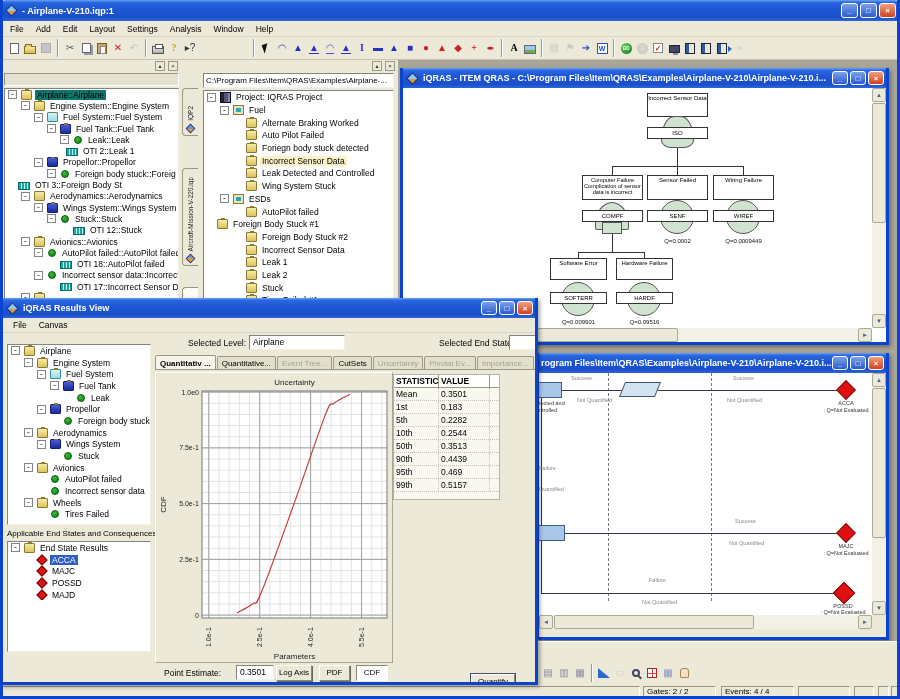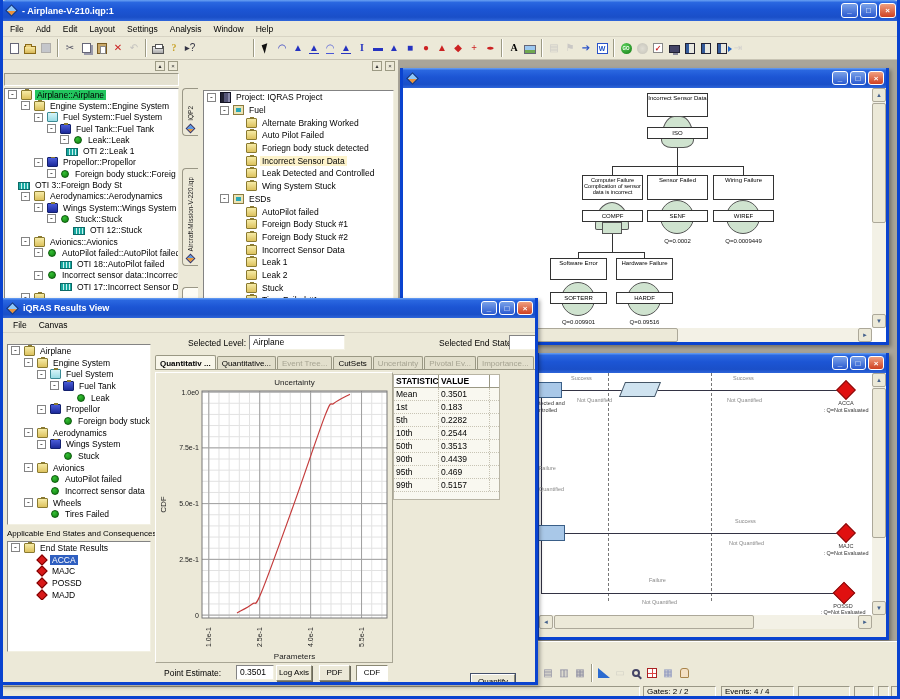--- a/index.html
+++ b/index.html
@@ -102,21 +102,21 @@
   .ti-cyan{background:linear-gradient(#d6f4f8,#9adce4);border:1px solid #3a8a94;border-radius:1px;}
   .ti-blue{background:linear-gradient(#4a5cd8,#1c2a9a);border:1px solid #13206e;border-radius:1px;}
   .ti-event{width:8px;height:8px;border-radius:50%;background:radial-gradient(circle at 35% 30%,#35c035,#0e7a0e);border:1px solid #0a5a0a;margin:0 4px 0 2px;}
   .ti-oti{width:12px;height:8px;background:repeating-linear-gradient(90deg,#18a8a0 0 2px,#c8f2ee 2px 3px);border:1px solid #0c6a66;margin-top:1px;}
   .ti-project{background:linear-gradient(90deg,#223 0 3px,#557 3px 7px,#88a 7px 11px);border:1px solid #112;height:11px;}
   .ti-cat{background:#ece4b4;border:1px solid #8a7a40;}
   .ti-cat::after{content:"";position:absolute;left:2px;right:2px;top:2px;bottom:2px;background:#2aa8b8;}
   .ti-diamond{width:8px;height:8px;background:#d81818;border:1px solid #700;transform:rotate(45deg);margin:0 4px 0 2px;}
   .tlab{padding:0 2px;}
   .tlab.hlc{background:#fdf3cb;}
-  .tlab.hlg{background:#22c55e;text-align:right;}
+  .tlab.hlg{background:#0f766e;text-align:right;}
   .tlab.sel{background:#2f5fc0;color:#fff;}
 
   
   .vsb{position:absolute;width:14px;background:#f3f1e6;}
   .hsb{position:absolute;height:14px;background:#f3f1e6;}
   .sbtn{position:absolute;width:14px;height:14px;background:#ece9d8;border:1px solid #aca899;border-radius:2px;
         font-size:6px;color:#44618c;text-align:center;line-height:12px;}
   .sthumb{position:absolute;background:#ece9d8;border:1px solid #aca899;border-radius:2px;}
 
   
@@ -447,20 +447,21 @@
         </div>
         <div class="vtab active" style="top: 227px; height: 78px;">
           <span class="vtab-label">e-V-210.iqp</span>
           <span class="vtab-ico"></span>
         </div>
       </div>
 
     <div id="project-panel" class="panel">
       <span class="pbtn" style="position:absolute;right:16px;top:1px">▴</span>
       <span class="pbtn" style="position:absolute;right:3px;top:1px">×</span>
+      <div id="path-box" class="sunken">C:\Program Files\Item\QRAS\Examples\Airplane-...</div>
       <div id="project-tree" class="sunken">
           <div class="trow" style="padding-left: 3px;">
             <span class="texp">-</span>
             <span class="tico ti-project"></span>
             <span class="tlab">Project:  IQRAS Project</span>
           </div>
           <div class="trow" style="padding-left: 16px;">
             <span class="texp">-</span>
             <span class="tico ti-cat"></span>
             <span class="tlab">Fuel</span>
@@ -498,21 +499,21 @@
           <div class="trow" style="padding-left: 16px;">
             <span class="texp">-</span>
             <span class="tico ti-cat"></span>
             <span class="tlab">ESDs</span>
           </div>
           <div class="trow" style="padding-left: 29px;">
             <span class="texp-ph"></span>
             <span class="tico ti-yellow"></span>
             <span class="tlab">AutoPilot failed</span>
           </div>
-          <div class="trow" style="padding-left: 29px;">
+          <div class="trow" style="">
             <span class="texp-ph"></span>
             <span class="tico ti-yellow"></span>
             <span class="tlab">Foreign Body Stuck #1</span>
           </div>
           <div class="trow" style="padding-left: 29px;">
             <span class="texp-ph"></span>
             <span class="tico ti-yellow"></span>
             <span class="tlab">Foreign Body Stuck #2</span>
           </div>
           <div class="trow" style="padding-left: 29px;">
@@ -539,20 +540,21 @@
             <span class="texp-ph"></span>
             <span class="tico ti-yellow"></span>
             <span class="tlab">Tires Failed #1</span>
           </div>
         </div>
     </div>
 
     <div class="win" id="fta-window" style="left:400px;top:8px;width:489px;height:277px">
       <div class="wtb grad">
         <span class="appico"></span>
+        <span class="wtitle">iQRAS - ITEM QRAS - C:\Program Files\Item\QRAS\Examples\Airplane-V-210\Airplane-V-210.i...</span>
         <span class="capbtns">
           <span class="cap">_</span>
           <span class="cap">□</span>
           <span class="cap close">×</span>
         </span>
       </div>
       <div style="position:absolute;left:0;top:20px;right:0;bottom:0;background:#fff">
         <div id="fta-canvas" style="position:absolute;left:0;top:0;right:14px;bottom:14px;background:#fff;overflow:hidden">
 
           <div class="fnode" style="left:244px;top:5px;width:61px;height:24px">Incorrect Sensor Data</div>
@@ -598,20 +600,21 @@
         <div class="hsb" style="left:0;right:14px;bottom:0">
           <span class="sbtn" style="left:0;top:0">◄</span>
           <span class="sthumb" style="left:15px;top:0;width:260px;height:14px"></span>
           <span class="sbtn" style="right:0;top:0">►</span>
         </div>
       </div>
     </div>
 
     <div class="win" id="esd-window" style="left:536px;top:293px;width:353px;height:287px">
       <div class="wtb grad">
+        <span class="wtitle">rogram Files\Item\QRAS\Examples\Airplane-V-210\Airplane-V-210.i...</span>
         <span class="capbtns">
           <span class="cap">_</span>
           <span class="cap">□</span>
           <span class="cap close">×</span>
         </span>
       </div>
       <div style="position:absolute;left:0;top:20px;right:0;bottom:0;background:#ece9d8">
         <div id="esd-canvas" style="position:absolute;left:0;top:0;right:14px;height:242px;background:#fff;overflow:hidden">
           <div class="edash" style="left:69px;top:0;height:228px"></div>
           <div class="edash" style="left:172px;top:0;height:228px"></div>

